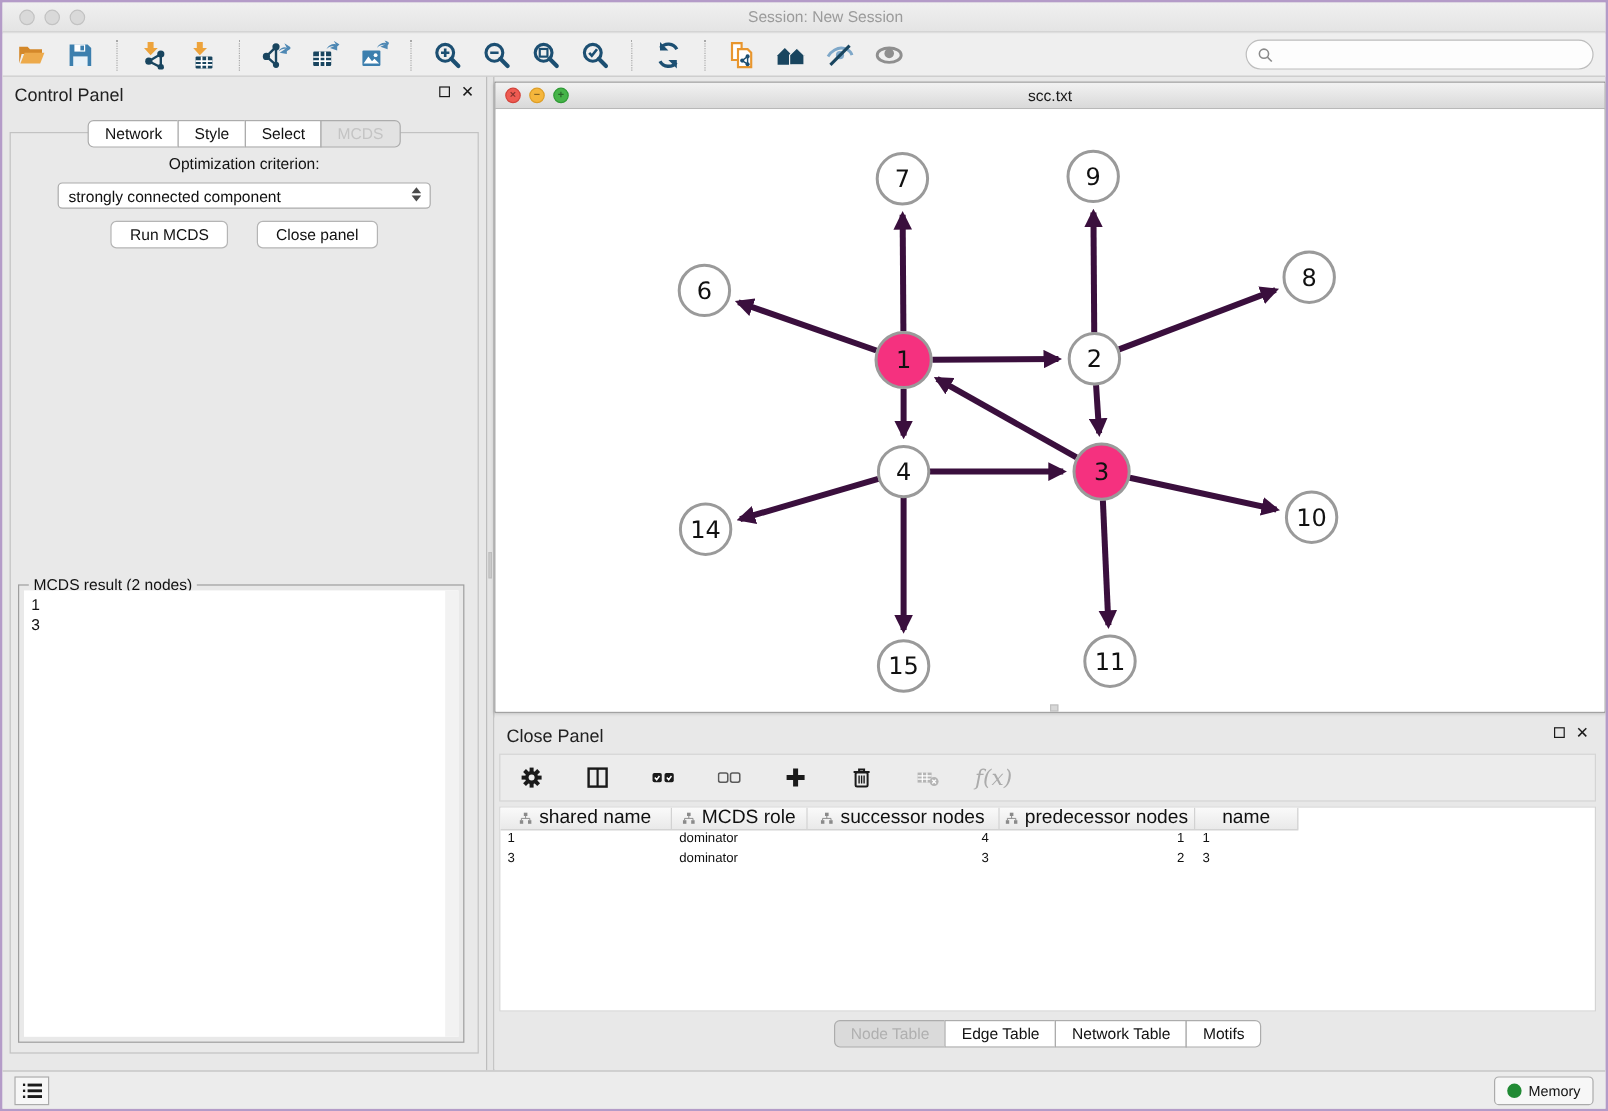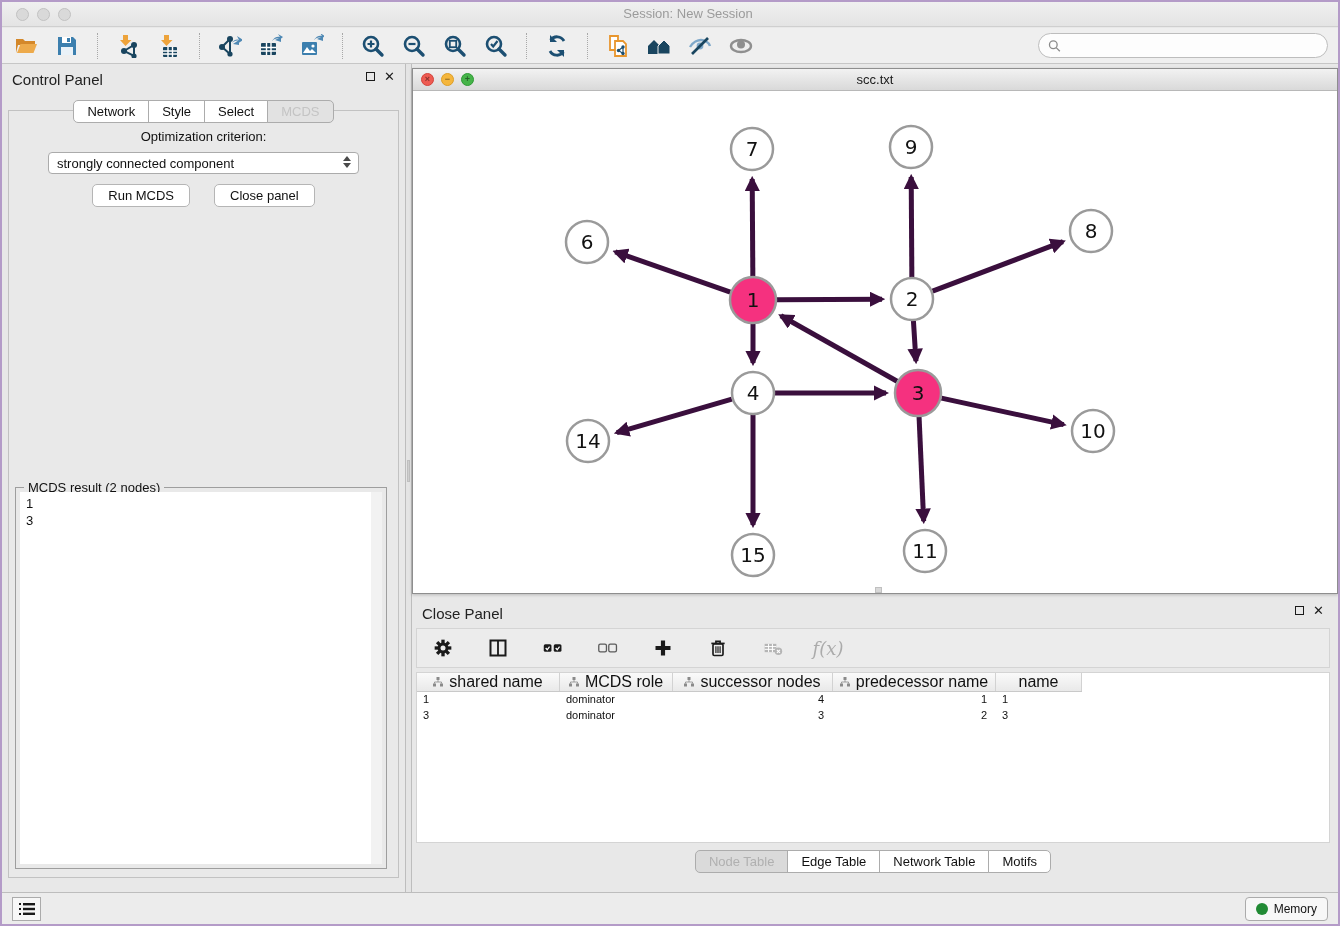--- a/index.html
+++ b/index.html
@@ -466,21 +466,21 @@
             </div>
           <div class="th c3">
               <svg viewBox="0 0 10 10">
                 <g fill="#8A8A8A">
                   <rect x="3.5" y="0" width="3" height="3"></rect>
                   <rect x="0" y="6.5" width="3" height="3"></rect>
                   <rect x="7" y="6.5" width="3" height="3"></rect>
                   <path d="M5 3v2M1.5 6.5V5h7v1.5" stroke="#8A8A8A" fill="none" stroke-width=".8"></path>
                 </g>
               </svg>
-              <span>predecessor name</span>
+              <span>predecessor nodes</span>
             </div>
           <div class="th c4">
               <span>name</span>
             </div>
         </div>
         <div id="tbl-body">
             <div class="tr">
               <div class="td c0">1</div>
               <div class="td c1">dominator</div>
               <div class="td c2 align-right">4</div>

